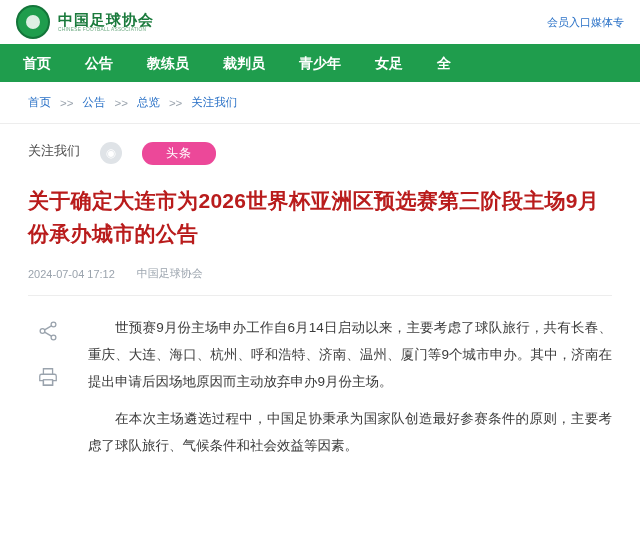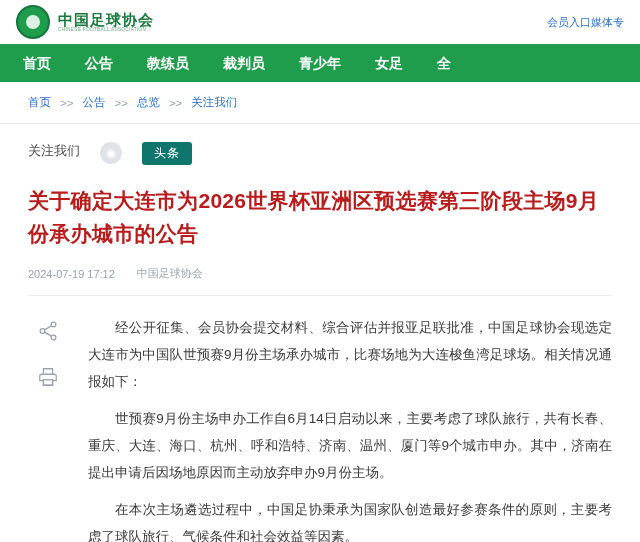--- a/index.html
+++ b/index.html
@@ -142,25 +142,25 @@
     border-radius: 50%;
     background: #dfe3e7;
     color: #ffffff;
     font-size: 12px;
     display: flex;
     align-items: center;
     justify-content: center;
     cursor: pointer;
   }
   .toutiao {
-    background: #0f766e;
+    background: #ec4899;
     color: #ffffff;
     font-size: 12px;
-    padding: 3px 12px;
-    border-radius: 3px;
+    padding: 3px 24px;
+    border-radius: 11px;
     cursor: pointer;
     letter-spacing: 1px;
   }
 
   
   .article {
     padding: 14px 28px 0 28px;
   }
   .title {
     font-size: 21px;
@@ -251,41 +251,40 @@
 
   <div class="follow">
     <div class="follow-label">关注我们</div>
     <div class="weibo-icon">◉</div>
     <div class="toutiao">头条</div>
   </div>
 
   <div class="article">
     <h1 class="title">关于确定大连市为2026世界杯亚洲区预选赛第三阶段主场9月份承办城市的公告</h1>
     <div class="meta">
-      <span>2024-07-19 17:12</span>
+      <span>2024-07-04 17:12</span>
       <span>中国足球协会</span>
     </div>
 
     <div class="body-wrap">
       <div class="side-icons">
         <svg width="22" height="22" viewBox="0 0 24 24" fill="none" stroke="#9aa3ad" stroke-width="1.4">
           <circle cx="18" cy="5" r="2.6"></circle>
           <circle cx="6" cy="12" r="2.6"></circle>
           <circle cx="18" cy="19" r="2.6"></circle>
           <line x1="8.3" y1="10.8" x2="15.7" y2="6.4"></line>
           <line x1="8.3" y1="13.2" x2="15.7" y2="17.6"></line>
         </svg>
         <svg width="22" height="22" viewBox="0 0 24 24" fill="none" stroke="#9aa3ad" stroke-width="1.4">
           <polyline points="7,9 7,3 17,3 17,9"></polyline>
           <path d="M5 9h14a2 2 0 0 1 2 2v5h-4v5H7v-5H3v-5a2 2 0 0 1 2-2z"></path>
           <rect x="7" y="15" width="10" height="6"></rect>
         </svg>
       </div>
 
       <div class="content">
-        <p>经公开征集、会员协会提交材料、综合评估并报亚足联批准，中国足球协会现选定大连市为中国队世预赛9月份主场承办城市，比赛场地为大连梭鱼湾足球场。相关情况通报如下：</p>
         <p>世预赛9月份主场申办工作自6月14日启动以来，主要考虑了球队旅行，共有长春、重庆、大连、海口、杭州、呼和浩特、济南、温州、厦门等9个城市申办。其中，济南在提出申请后因场地原因而主动放弃申办9月份主场。</p>
         <p>在本次主场遴选过程中，中国足协秉承为国家队创造最好参赛条件的原则，主要考虑了球队旅行、气候条件和社会效益等因素。</p>
       </div>
     </div>
   </div>
 
 </div>
 
 </body></html>

